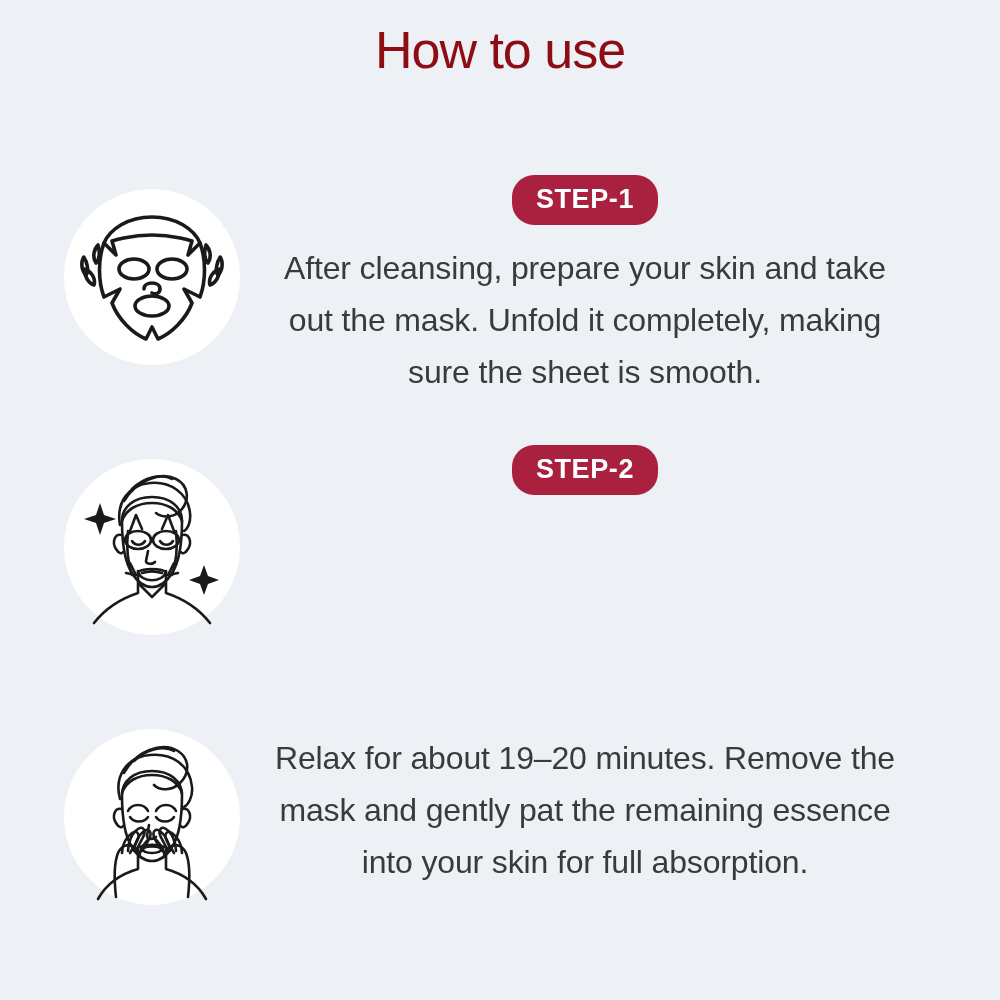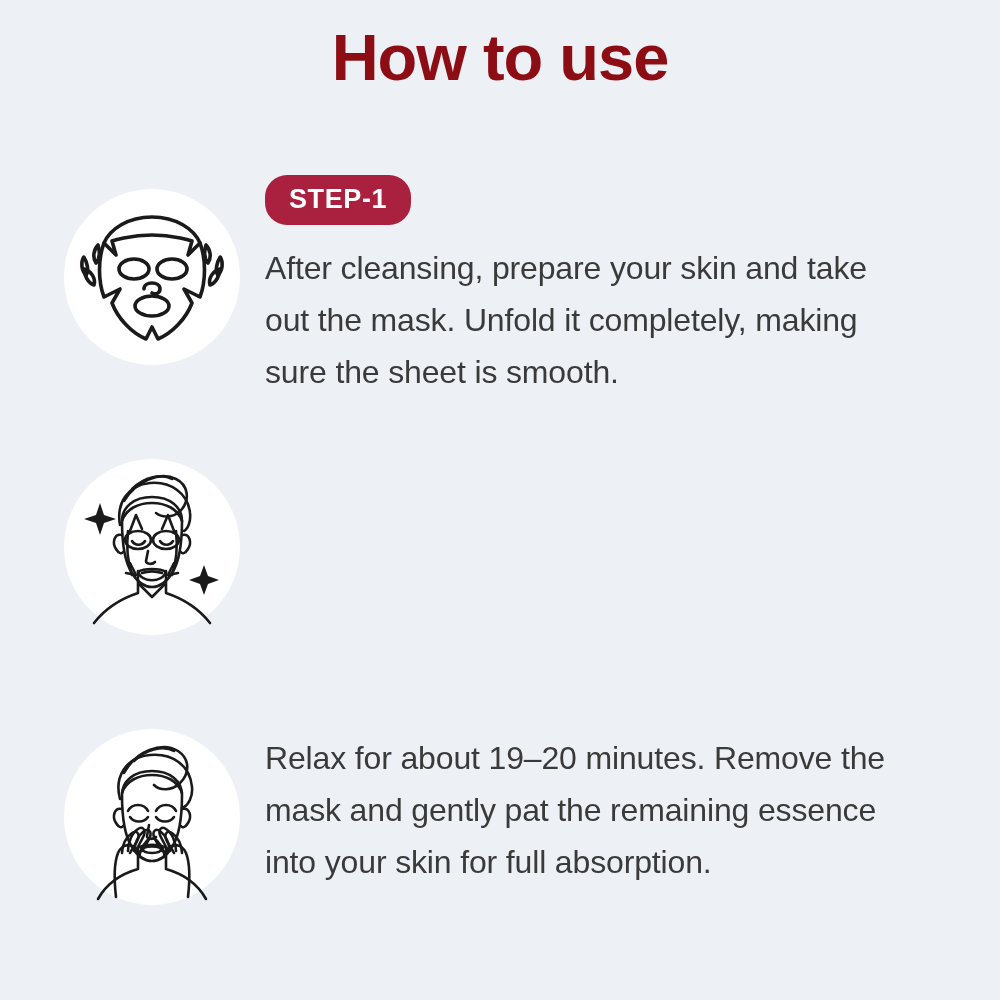--- a/index.html
+++ b/index.html
@@ -23,38 +23,39 @@
     position: relative;
   }
 
   
   .title {
     position: absolute;
     top: 22px;
     left: 0;
     width: 1000px;
     text-align: center;
-    font-size: 65px;
-    font-weight: 700;
+    font-size: 52px;
+    font-weight: 400;
     letter-spacing: -1px;
     color: #8c0e14;
     line-height: 1.1;
   }
 
   
   .steps {
     position: absolute;
     top: 175px;
     left: 0;
     width: 1000px;
   }
 
   .step {
     position: relative;
     height: 270px;
+    text-align: center;
   }
 
   .icon-wrap {
     position: absolute;
     left: 64px;
     top: 14px;
     width: 176px;
     height: 176px;
     border-radius: 50%;
     background: #ffffff;
@@ -195,20 +196,21 @@
             <path d="M74 113 C 80 109, 96 109, 102 113 C 98 124, 78 124, 74 113 Z"></path>
             <path d="M78 114 C 84 112, 92 112, 98 114"></path>
 
             <path d="M36 44 L 40 56 L 52 60 L 40 64 L 36 76 L 32 64 L 20 60 L 32 56 Z" fill="#1a1a1a" stroke="none"></path>
             <path d="M140 106 L 144 117 L 155 121 L 144 125 L 140 136 L 136 125 L 125 121 L 136 117 Z" fill="#1a1a1a" stroke="none"></path>
           </svg>
         </span>
       </div>
 
       <div class="step-body">
+        <span class="badge">STEP-2</span>
       </div>
     </div>
 
     <div class="step">
       <div class="icon-wrap">
         <span>
           <svg viewBox="0 0 176 176" fill="none" stroke="#1a1a1a" stroke-width="2.6" stroke-linecap="round" stroke-linejoin="round">
 
             <path d="M34 170 C 44 152, 60 144, 74 140 L 74 120"></path>
             <path d="M142 170 C 132 152, 116 144, 102 140 L 102 120"></path>

